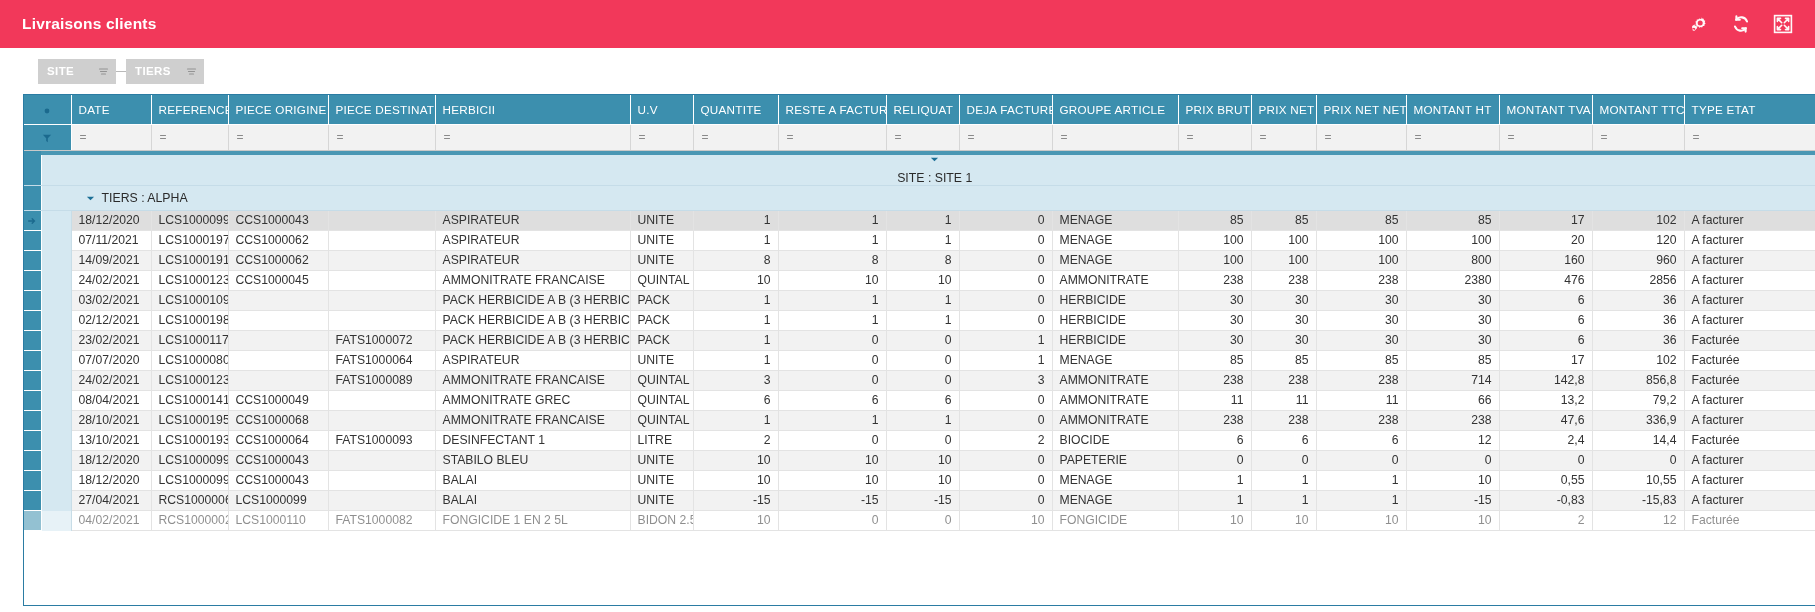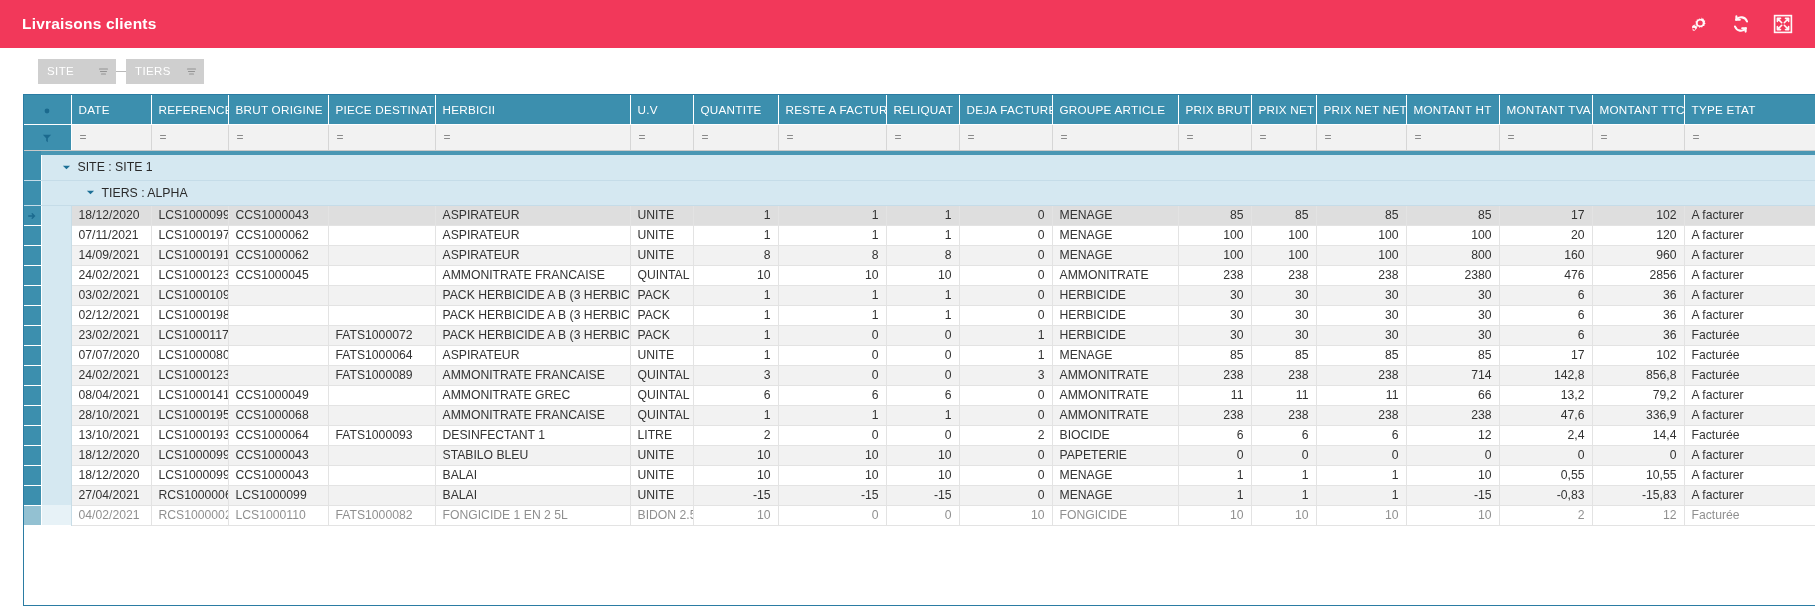--- a/index.html
+++ b/index.html
@@ -52,20 +52,21 @@
     background: #cfcfcf;
     color: #ffffff;
     font-size: 11.5px;
     letter-spacing: .4px;
     display: flex;
     align-items: center;
     justify-content: space-between;
     padding: 0 7px 0 9px;
     cursor: pointer;
     user-select: none;
+    font-weight: bold;
   }
   .chip-sep {
     width: 10px; height: 1px; background: #b9b9b9;
   }
   .chip-ico { width: 11px; height: 11px; opacity: .72; margin-left: 10px; }
   .chip-ico svg { display: block; }
 
   
   .grid {
     margin-left: 23px;
@@ -150,21 +151,21 @@
     padding: 0;
     border-bottom: 1px solid #c5dce8;
     color: #2a2a2a;
     font-size: 12.3px;
     vertical-align: middle;
   }
   tr.grouprow td.ind { background: #3c8fae; border-right: 1px solid #ffffff; }
   .grouplabel { display: flex; align-items: center; gap: 7px; white-space: nowrap; }
   .gchev { width: 9px; height: 9px; flex: 0 0 auto; }
   .gchev svg { display: block; }
-  .lvl1 { padding-left: 20px; }
+  .lvl1 { padding-left: 12px; flex-direction: column; }
   .lvl2 { padding-left: 44px; }
   tr.grouprow.lvl2row td.groupcell { background: #d5e8f1; }
 
   
   tr.datarow td {
     height: 20px;
     padding: 2px 7px 3px 7px;
     font-size: 12.2px;
     color: #333333;
     border-right: 1px solid #e3e3e3;
@@ -296,21 +297,21 @@
 
       <thead>
         <tr>
           <th class="ind" colspan="2">
             <svg viewBox="0 0 10 10" width="8" height="8" fill="#1b6a8e">
                 <circle cx="5" cy="5" r="3"></circle>
               </svg>
           </th>
           <th>DATE</th>
           <th>REFERENCE</th>
-          <th>BRUT ORIGINE</th>
+          <th>PIECE ORIGINE</th>
           <th>PIECE DESTINAT</th>
           <th>HERBICII</th>
           <th>U.V</th>
           <th>QUANTITE</th>
           <th>RESTE A FACTURER</th>
           <th>RELIQUAT</th>
           <th>DEJA FACTURE</th>
           <th>GROUPE ARTICLE</th>
           <th>PRIX BRUT</th>
           <th>PRIX NET</th>

